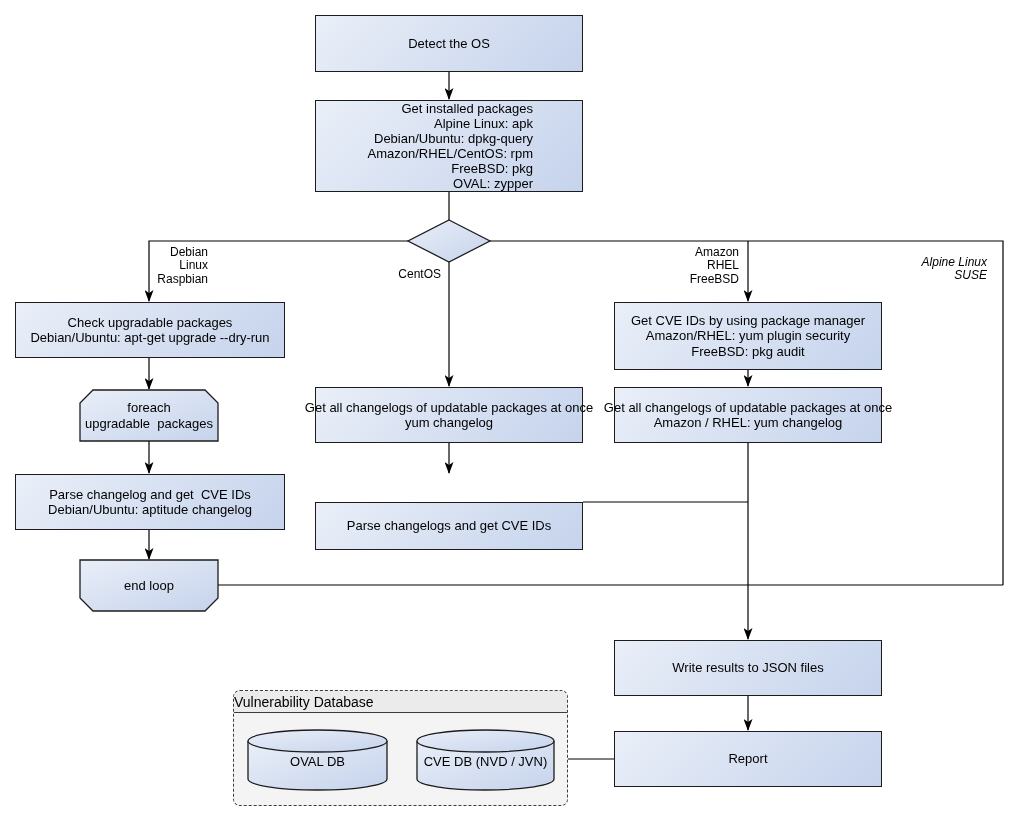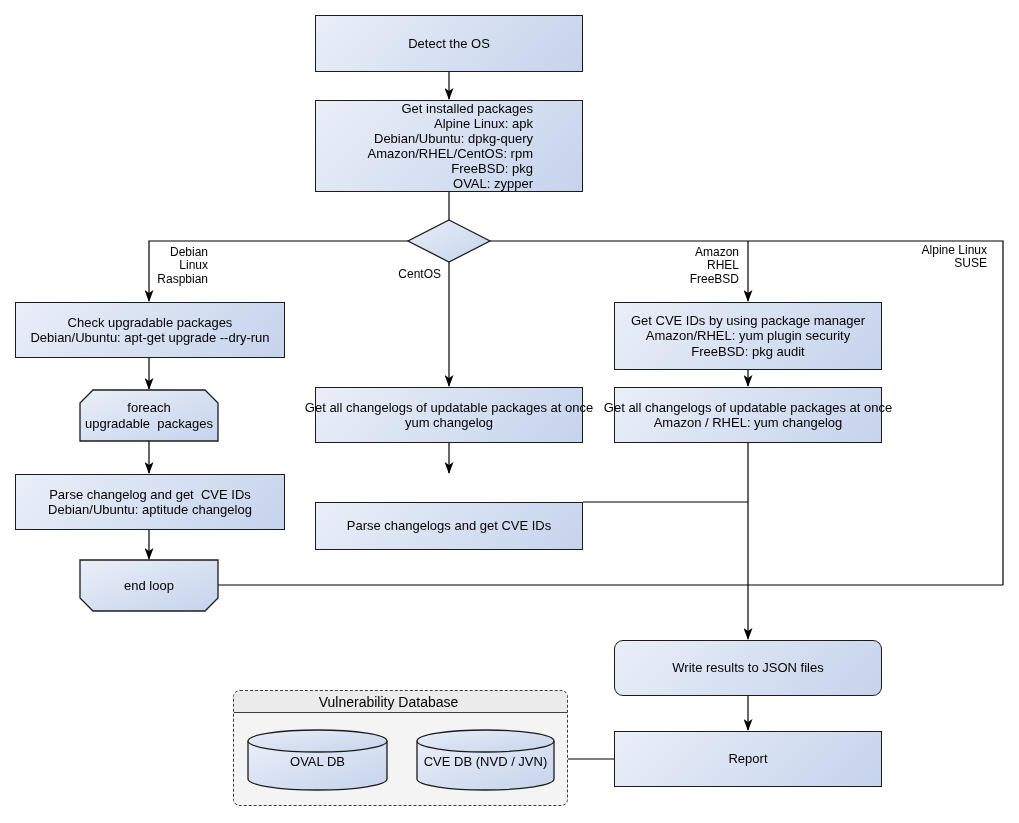--- a/index.html
+++ b/index.html
@@ -33,21 +33,21 @@
 
   
   .group{
     position:absolute;left:233px;top:690px;width:335px;height:116px;box-sizing:border-box;z-index:0;
     border:1.4px dashed var(--group-border,#3c3c3c);border-radius:7px;
     background:var(--group-fill,#f4f4f4);
   }
   .group-header{
     box-sizing:border-box;height:22px;border-bottom:1px solid var(--group-border,#3c3c3c);
     background:var(--group-header-fill,#ebebeb);border-radius:7px 7px 0 0;
-    display:flex;align-items:center;justify-content:center;padding-right:24px;
+    display:flex;align-items:center;justify-content:flex-start;padding-right:24px;
     font-size:14px;
   }
 </style>
 </head>
 <body>
 
 <div class="canvas">
 
   <div class="group">
     <div class="group-header">
@@ -136,21 +136,21 @@
     <div class="lbl">Get CVE IDs by using package manager
 Amazon/RHEL: yum plugin security
 FreeBSD: pkg audit</div>
   </div>
 
   <div class="node" style="left:614px;top:387px;width:268px;height:56px;">
     <div class="lbl">Get all changelogs of updatable packages at once
 Amazon / RHEL: yum changelog</div>
   </div>
 
-  <div class="node" style="left:614px;top:640px;width:268px;height:56px;border-radius:9px;">
+  <div class="node" style="left:614px;top:640px;width:268px;height:56px;">
     <div class="lbl">Write results to JSON files</div>
   </div>
 
   <div class="node" style="left:614px;top:731px;width:268px;height:56px;">
     <div class="lbl">Report</div>
   </div>
 
   <div class="shape-label" style="left:80px;top:390px;width:138px;height:51px;">
     <div class="lbl">foreach
 upgradable  packages</div>
@@ -168,16 +168,16 @@
     <div class="lbl">CVE DB (NVD / JVN)</div>
   </div>
 
   <div class="free-label" style="left:118px;top:246px;width:90px;">Debian
 Linux
 Raspbian</div>
   <div class="free-label" style="left:381px;top:268px;width:60px;">CentOS</div>
   <div class="free-label" style="left:659px;top:246px;width:80px;">Amazon
 RHEL
 FreeBSD</div>
-  <div class="free-label" style="left:887px;top:244px;width:100px;">Alpine Linux
+  <div class="free-label" style="left:887px;top:256px;width:100px;font-style:italic;">Alpine Linux
 SUSE</div>
 
 </div>
 
 </body></html>

